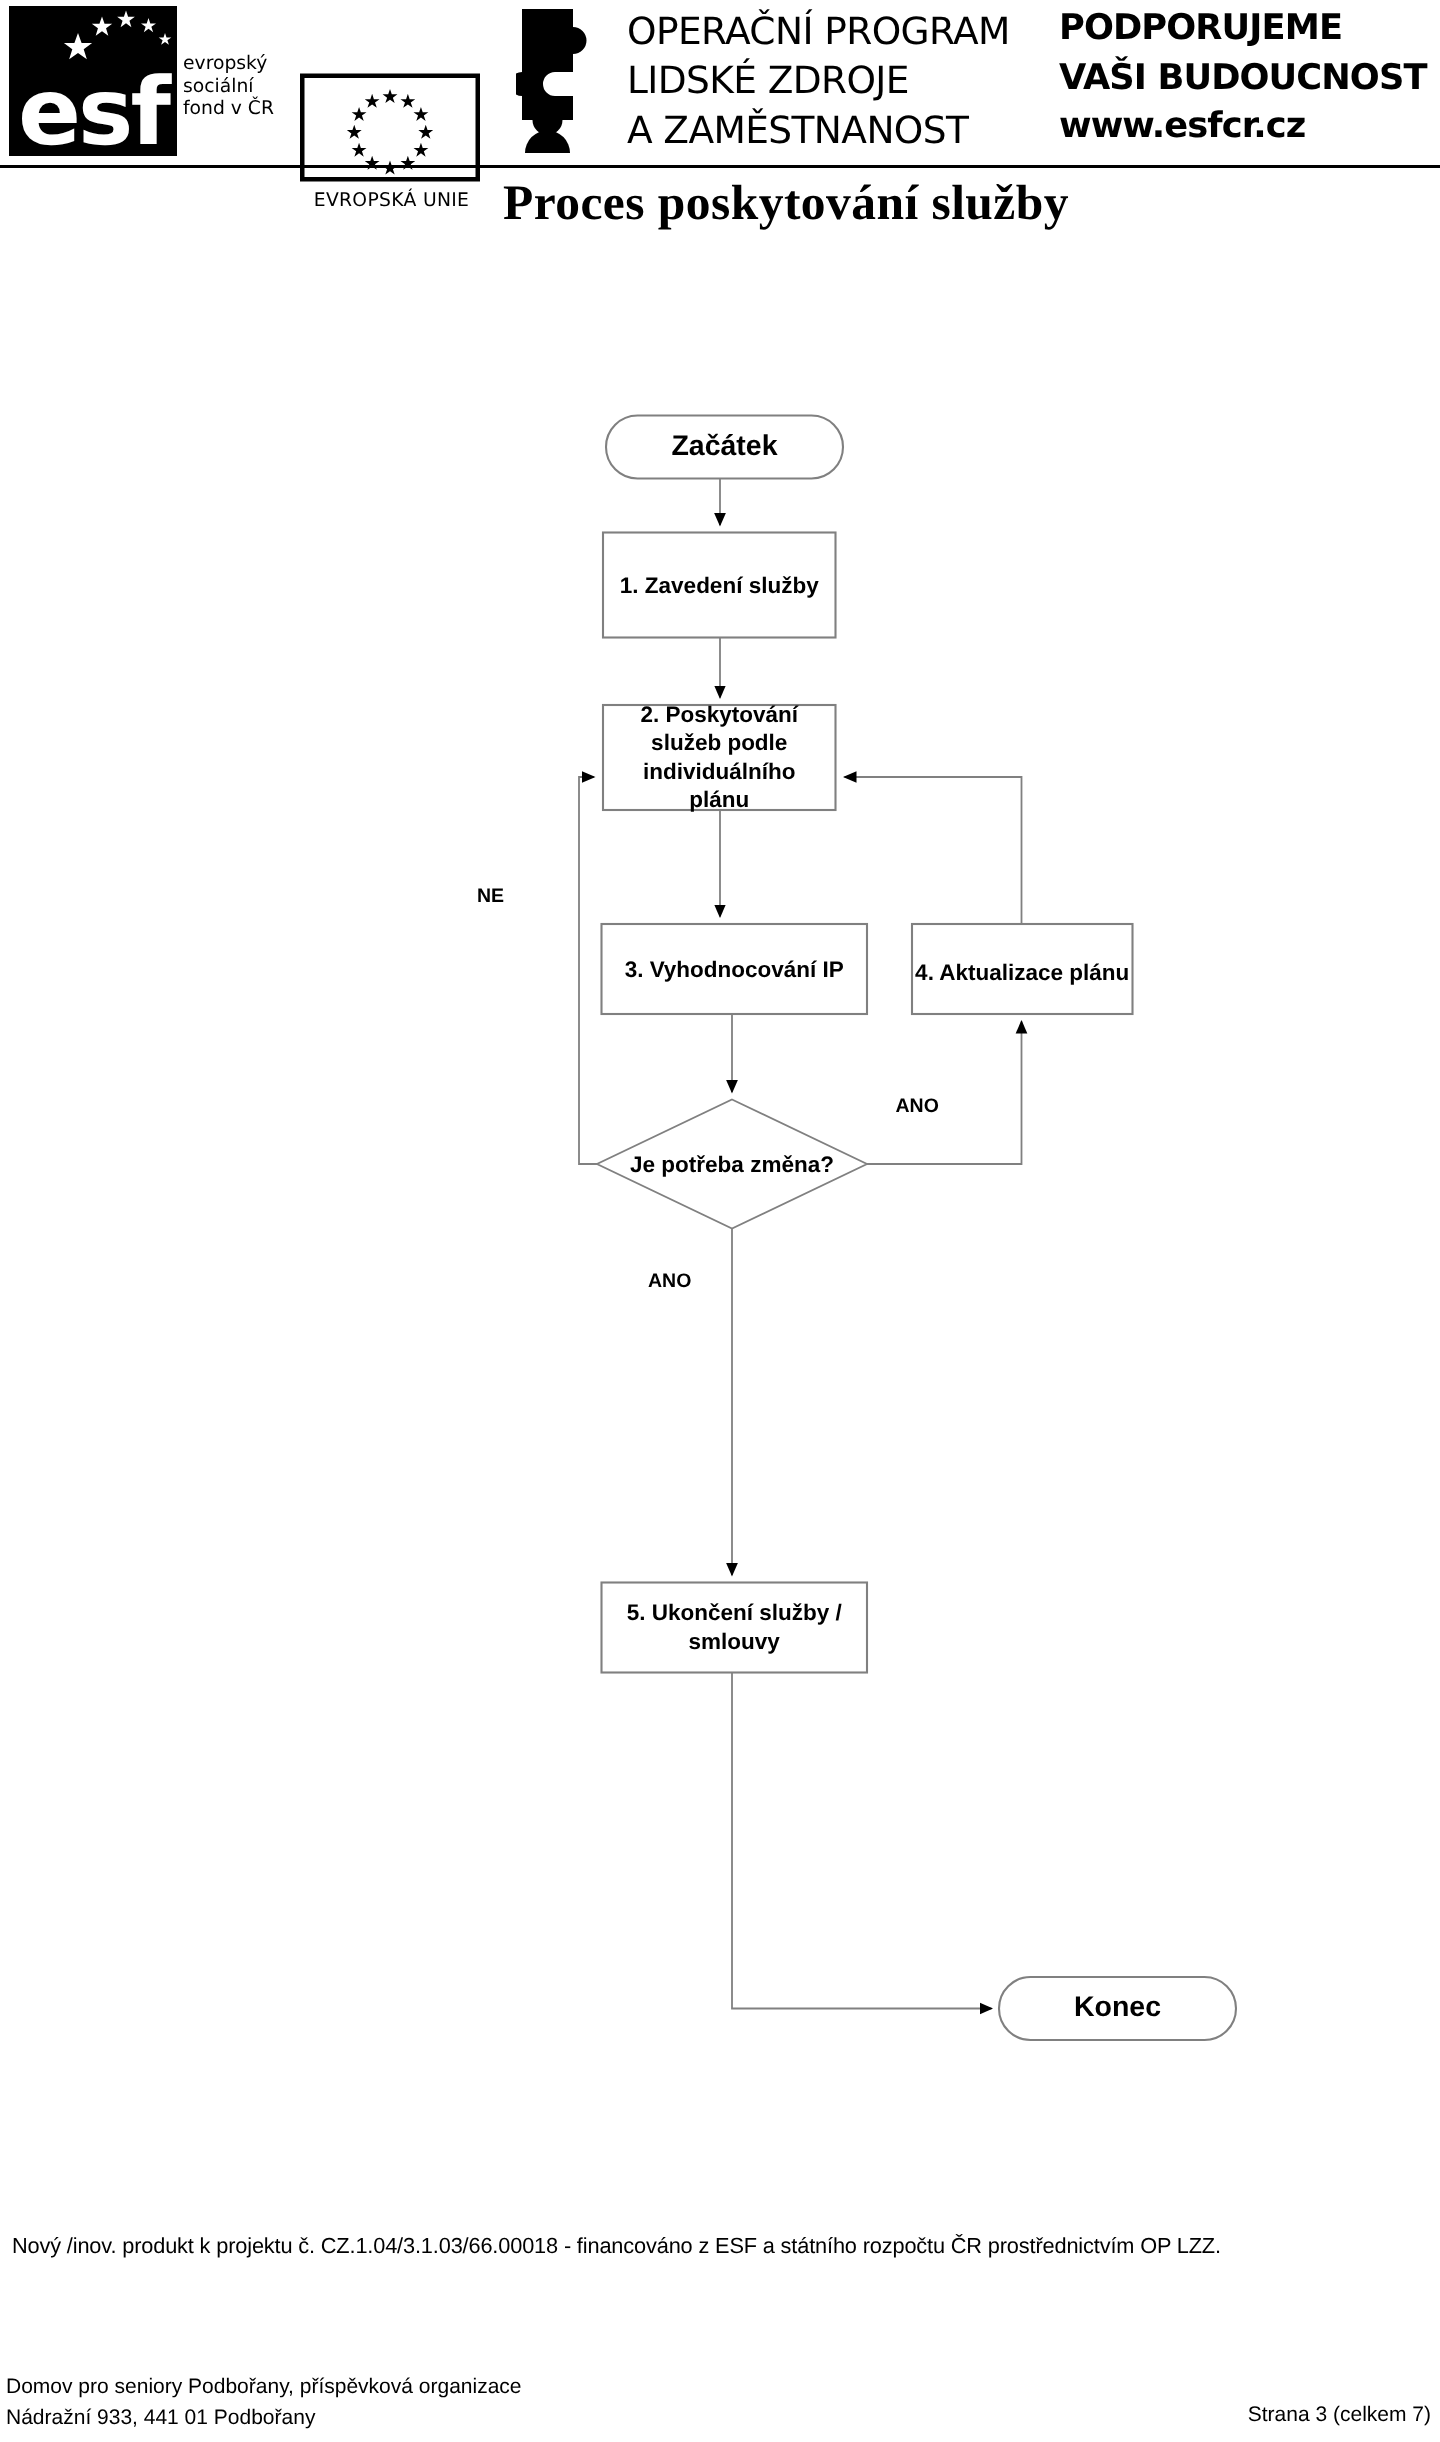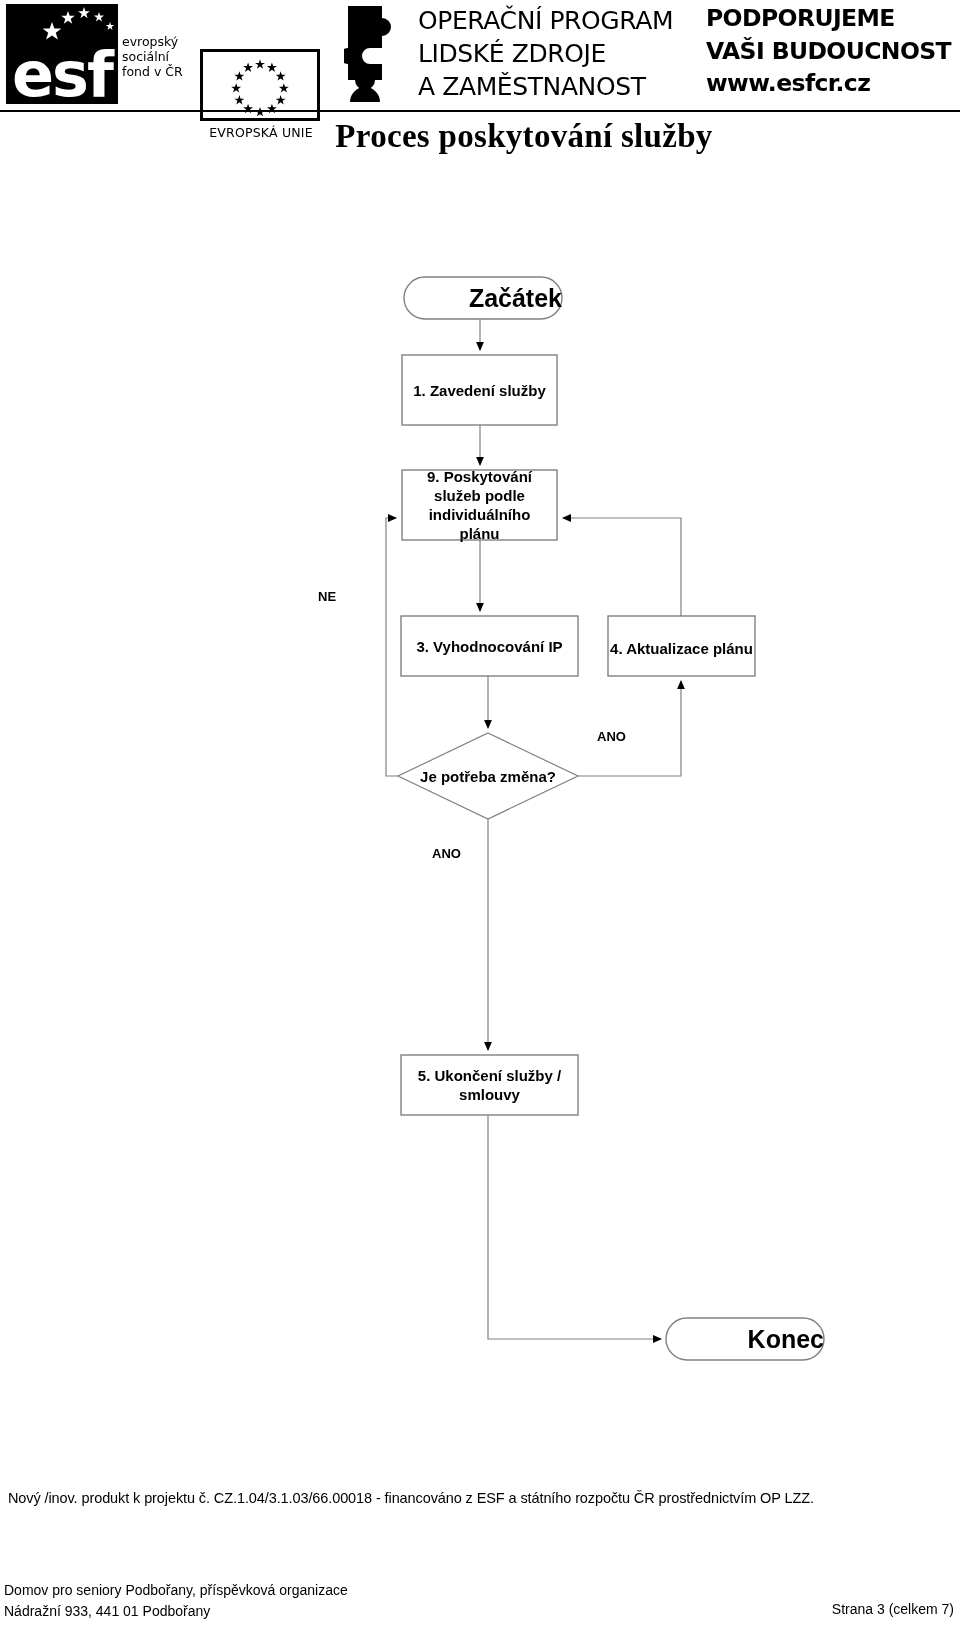--- a/index.html
+++ b/index.html
@@ -104,21 +104,21 @@
     display: flex;
     align-items: center;
     justify-content: center;
     text-align: center;
     font-family: "Liberation Sans", sans-serif;
     font-weight: bold;
     color: #000;
     pointer-events: none;
   }
   .node-label.process { font-size: 15px; line-height: 19px; }
-  .node-label.terminal { font-size: 25px; justify-content: flex-end; }
+  .node-label.terminal { font-size: 19px; }
   .node-label.decision { font-size: 15px; line-height: 19px; }
 
   .edge-label {
     position: absolute;
     font-family: "Liberation Sans", sans-serif;
     font-weight: bold;
     font-size: 13px;
     color: #000;
     white-space: nowrap;
   }
@@ -263,21 +263,21 @@
 
   <div class="node-label terminal" style="left:404px; top:97px; width:158px; height:42px;">
     <span>Začátek</span>
   </div>
 
   <div class="node-label process" style="left:402px; top:175px; width:155px; height:70px;">
     <span>1. Zavedení služby</span>
   </div>
 
   <div class="node-label process" style="left:402px; top:290px; width:155px; height:70px; padding:0 6px; box-sizing:border-box;">
-    <span>9. Poskytování služeb podle individuálního plánu</span>
+    <span>2. Poskytování služeb podle individuálního plánu</span>
   </div>
 
   <div class="node-label process" style="left:401px; top:436px; width:177px; height:60px;">
     <span>3. Vyhodnocování IP</span>
   </div>
 
   <div class="node-label process" style="left:608px; top:440px; width:147px; height:56px;">
     <span>4. Aktualizace plánu</span>
   </div>
 

